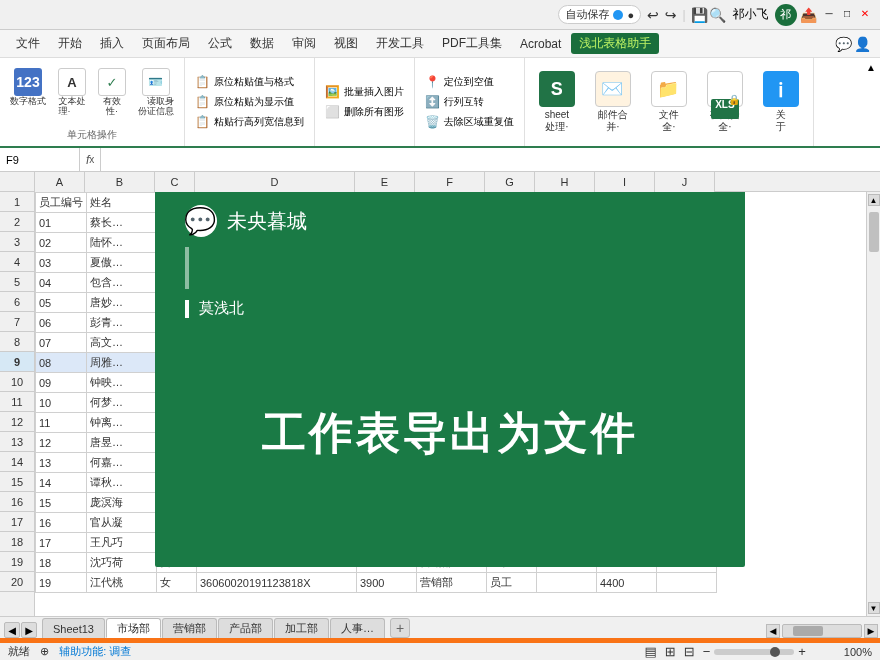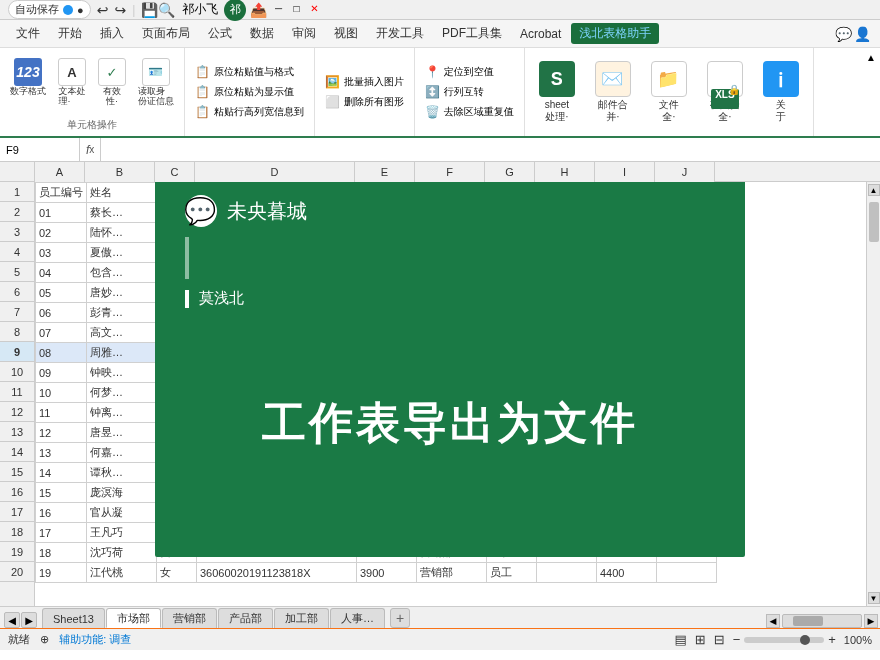--- a/index.html
+++ b/index.html
@@ -1,45 +1,45 @@
 <!DOCTYPE html>
 <html><head>
   <meta charset="utf-8">
   <style>
     * { box-sizing: border-box; margin: 0; padding: 0; font-family: 'Microsoft YaHei', SimHei, Arial, sans-serif; }
     body { width: 880px; height: 660px; overflow: hidden; background: #fff; font-size: 12px; }
 
     
     .title-bar {
-      height: 20px;
+      height: 30px;
       background: #f0f0f0;
       display: flex;
       align-items: center;
-      justify-content: flex-start;
+      justify-content: flex-end;
       padding: 0 8px;
       border-bottom: 1px solid #ccc;
     }
     .title-bar-left { display: flex; align-items: center; gap: 6px; font-size: 12px; color: #333; }
     .title-bar-center { font-size: 12px; color: #333; flex: 1; text-align: center; }
     .title-bar-right { display: flex; align-items: center; gap: 4px; }
     .autosave-toggle { display: flex; align-items: center; gap: 4px; font-size: 11px; background: #fff; border: 1px solid #ccc; border-radius: 10px; padding: 1px 6px; }
     .toggle-dot { width: 10px; height: 10px; border-radius: 50%; background: #2196F3; }
 
     
     .menu-bar {
       height: 28px;
       background: #f5f5f5;
       display: flex;
       align-items: center;
       padding: 0 8px;
       border-bottom: 1px solid #ddd;
       gap: 2px;
     }
     .menu-item { padding: 3px 8px; font-size: 12px; color: #333; cursor: pointer; border-radius: 2px; }
-    .menu-item.special { color: #7dd3fc; background: #1a6e3c; border-radius: 3px; padding: 2px 8px; }
+    .menu-item.special { color: #bef264; background: #1a6e3c; border-radius: 3px; padding: 2px 8px; }
     .ribbon-btn { display: flex; flex-direction: column; align-items: center; cursor: pointer; padding: 2px 4px; border-radius: 3px; font-size: 10px; color: #333; min-width: 40px; }
     .ribbon-text-btn { display: flex; align-items: center; gap: 4px; cursor: pointer; padding: 2px 4px; border-radius: 2px; font-size: 11px; white-space: nowrap; }
 
     
     .ribbon-large { display: flex; flex-direction: column; align-items: center; justify-content: center; padding: 4px 6px; cursor: pointer; border-radius: 3px; min-width: 52px; height: 76px; gap: 2px; }
 
     
     .formula-bar {
       height: 24px;
       display: flex;
@@ -153,21 +153,21 @@
     }
 
     
     .status-bar {
       height: 22px;
       background: #f0f0f0;
       display: flex;
       align-items: center;
       padding: 0 8px;
       gap: 10px;
-      border-top: 1px solid #f97316;
+      border-top: 5px solid #f97316;
       font-size: 11px;
       color: #333;
     }
     .status-right { margin-left: auto; display: flex; align-items: center; gap: 8px; }
     .zoom-control { display: flex; align-items: center; gap: 4px; }
     .zoom-slider { width: 80px; height: 6px; background: #ccc; border-radius: 3px; position: relative; }
     .zoom-slider-thumb { width: 10px; height: 10px; background: #555; border-radius: 50%; position: absolute; top: -2px; left: 70%; cursor: pointer; }
 
     
     .col-header-A { width: 50px; }
@@ -232,42 +232,42 @@
   <div class="menu-item special">浅北表格助手</div>
   <span style="margin-left:auto; font-size:14px; cursor:pointer;">💬</span>
   <span style="font-size:14px; cursor:pointer;">👤</span>
 </div>
 
 <div style="height:90px; background:#fff; border-bottom:2px solid #2e7d4f; display:flex; align-items:stretch; overflow:hidden;">
 
   <div style="display:flex; flex-direction:column; padding:4px 6px; border-right:1px solid #e0e0e0;">
     <div style="display:flex; gap:4px; flex:1; align-items:flex-start; padding-top:4px;">
       <div class="ribbon-btn" style="display:flex;flex-direction:column;align-items:center;gap:1px;min-width:36px;">
-        <div style="font-size:20px; background:#4472C4; color:#fff; border-radius:3px; width:28px; height:28px; display:flex;align-items:center;justify-content:center;font-style:italic;">
+        <div style="font-size:20px; background:#4472C4; color:#fff; border-radius:3px; width:28px; height:28px; display:flex;align-items:center;justify-content:center;">
           <span style="font-size:14px; font-weight:bold;">123</span>
         </div>
         <span style="font-size:9px;color:#333;text-align:center;line-height:1.1;">数字格式</span>
       </div>
       <div class="ribbon-btn" style="display:flex;flex-direction:column;align-items:center;gap:1px;min-width:36px;">
         <div style="font-size:20px; background:#fff; border:1px solid #ccc; border-radius:3px; width:28px; height:28px; display:flex;align-items:center;justify-content:center;">
           <span style="font-size:13px; font-weight:bold; color:#333;">A</span>
         </div>
         <span style="font-size:9px;color:#333;text-align:left;line-height:1.1;">文本处<br>理·</span>
       </div>
       <div class="ribbon-btn" style="display:flex;flex-direction:column;align-items:center;gap:1px;min-width:36px;">
         <div style="font-size:20px; background:#fff; border:1px solid #ccc; border-radius:3px; width:28px; height:28px; display:flex;align-items:center;justify-content:center;">
           <span style="font-size:13px; color:#2e7d4f;">✓</span>
         </div>
         <span style="font-size:9px;color:#333;text-align:center;line-height:1.1;">有效<br>性·</span>
       </div>
       <div class="ribbon-btn" style="display:flex;flex-direction:column;align-items:center;gap:1px;min-width:36px;">
         <div style="font-size:20px; background:#fff; border:1px solid #ccc; border-radius:3px; width:28px; height:28px; display:flex;align-items:center;justify-content:center;">
           <span style="font-size:12px;">🪪</span>
         </div>
-        <span style="font-size:9px;color:#333;text-align:left;line-height:1.1;">读取身<br>份证信息</span>
+        <span style="font-size:9px;color:#333;text-align:right;line-height:1.1;">读取身<br>份证信息</span>
       </div>
     </div>
     <div style="font-size:10px;color:#666;text-align:center;margin-top:2px;">单元格操作</div>
   </div>
 
   <div style="display:flex; flex-direction:column; padding:4px 6px; border-right:1px solid #e0e0e0; justify-content:center; gap:2px;">
     <div class="ribbon-text-btn">
       <span style="color:#2e7d4f; font-size:12px;">📋</span>
       <span style="font-size:10px;">原位粘贴值与格式</span>
     </div>
@@ -715,15 +715,15 @@
     <span style="font-size:13px;cursor:pointer;">▤</span>
     <span style="font-size:13px;cursor:pointer;">⊞</span>
     <span style="font-size:13px;cursor:pointer;">⊟</span>
     <div class="zoom-control">
       <span style="cursor:pointer;font-size:13px;">−</span>
       <div class="zoom-slider">
         <div class="zoom-slider-thumb"></div>
       </div>
       <span style="cursor:pointer;font-size:13px;">+</span>
     </div>
-    <span style="cursor:pointer;">100%</span>
+    <span style="cursor:pointer;margin-left:30px;">100%</span>
   </div>
 </div>
 
 </body></html>

